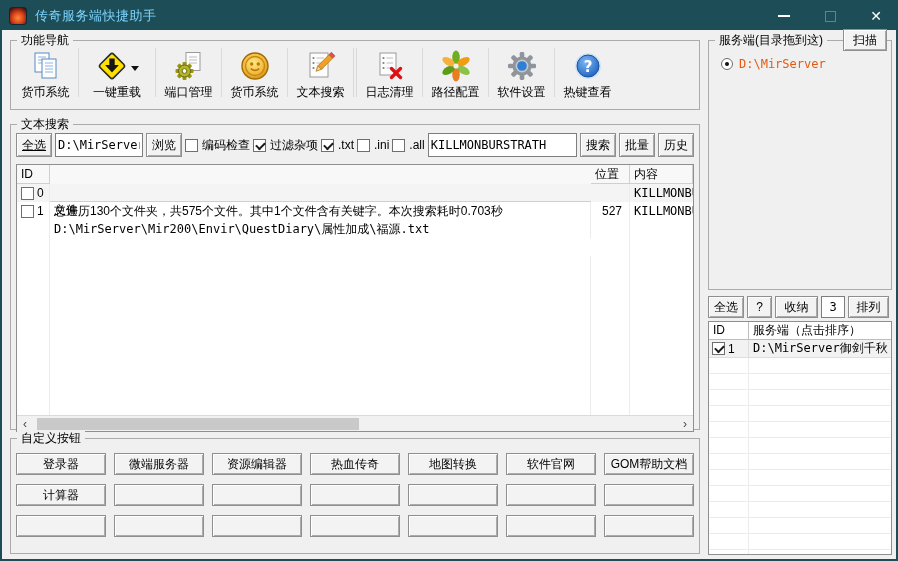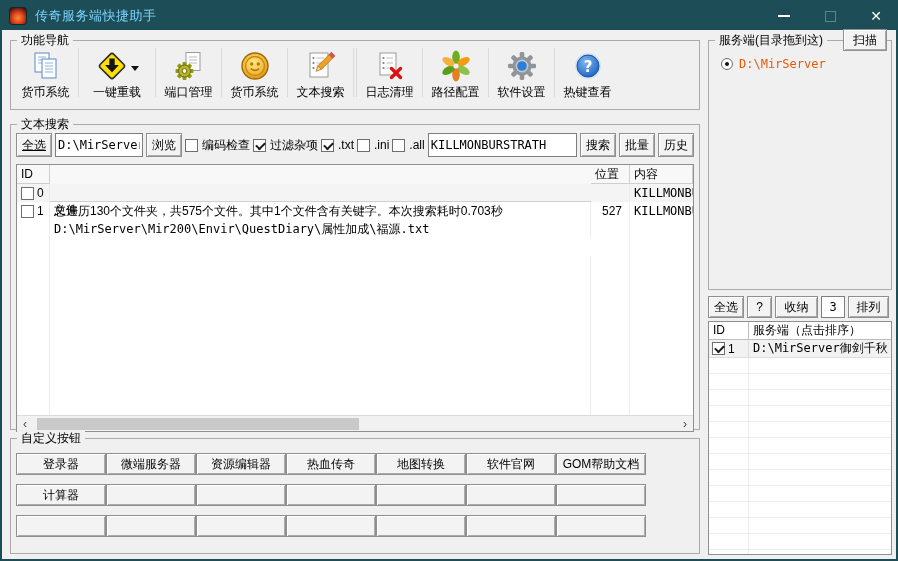--- a/index.html
+++ b/index.html
@@ -71,21 +71,21 @@
   .fillrow div{height:100%;border-right:1px solid #ececec;}
   .fillrow div:last-child{border-right:none;}
   
   .hscroll{position:absolute;left:0;right:0;bottom:0;height:16px;background:#f1f1f1;border-top:1px solid #dadada;display:flex;align-items:center;}
   .sarrow{width:16px;height:16px;display:flex;align-items:center;justify-content:center;font-size:12px;color:#4a4a4a;flex:none;cursor:default;}
   .sarrow.right{margin-left:auto;}
   .sthumb{height:12px;width:322px;background:#c9c9c9;margin-left:4px;flex:none;}
   
   .customgroup{margin-top:8px;height:116px;}
   .cgrid{display:flex;flex-direction:column;gap:9px;padding:14px 5px;}
-  .crow{display:flex;gap:0;}
+  .crow{display:flex;gap:8px;}
   .cbtn{width:90px;height:23px;}
   
   .sgroup{margin-top:8px;height:250px;}
   .scan-btn{position:absolute;top:-12px;right:4px;width:44px;}
   .radiorow{display:flex;align-items:center;gap:6px;padding:16px 0 0 12px;}
   .radiolabel{color:#e8590c;font-family:"DejaVu Sans Mono","Liberation Mono",monospace;font-size:12px;}
   .stoolbar{display:flex;margin-top:6px;width:100%;gap:3px;}
   .s-sel{width:36px;}
   .s-help{width:25px;}
   .s-col{width:43px;}

